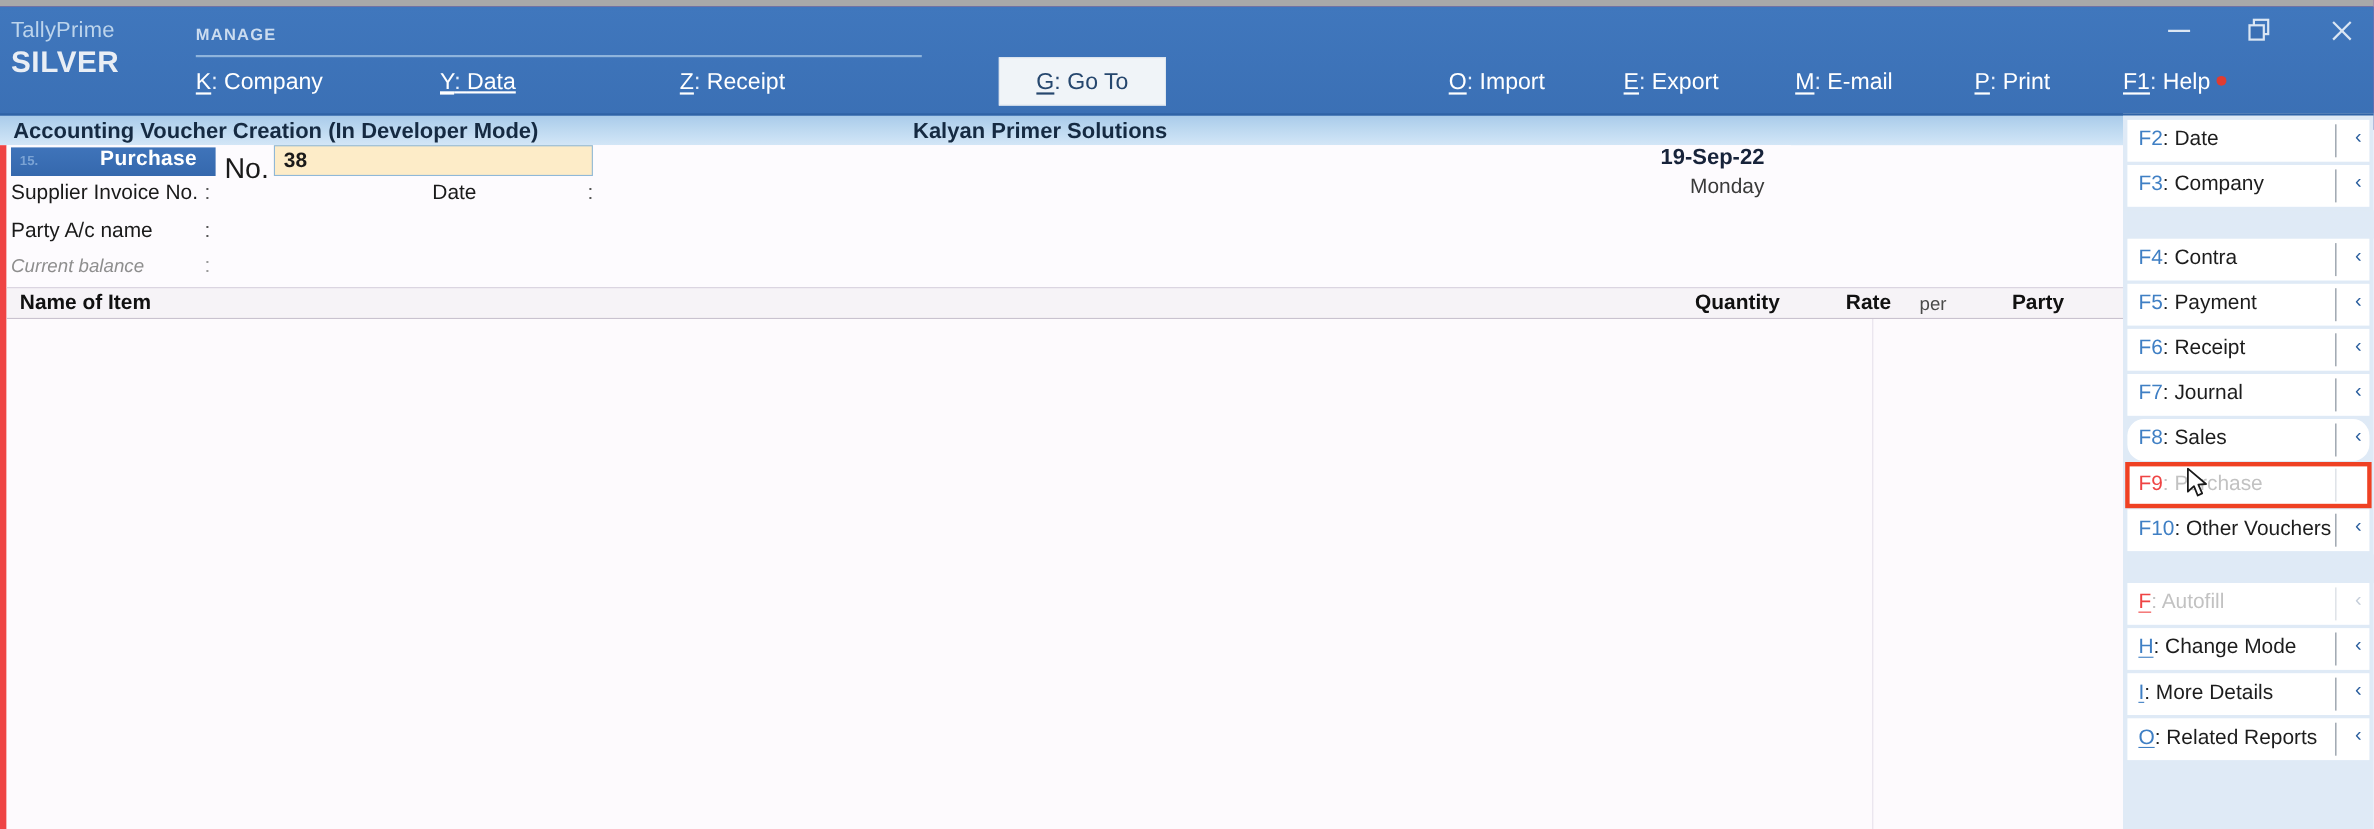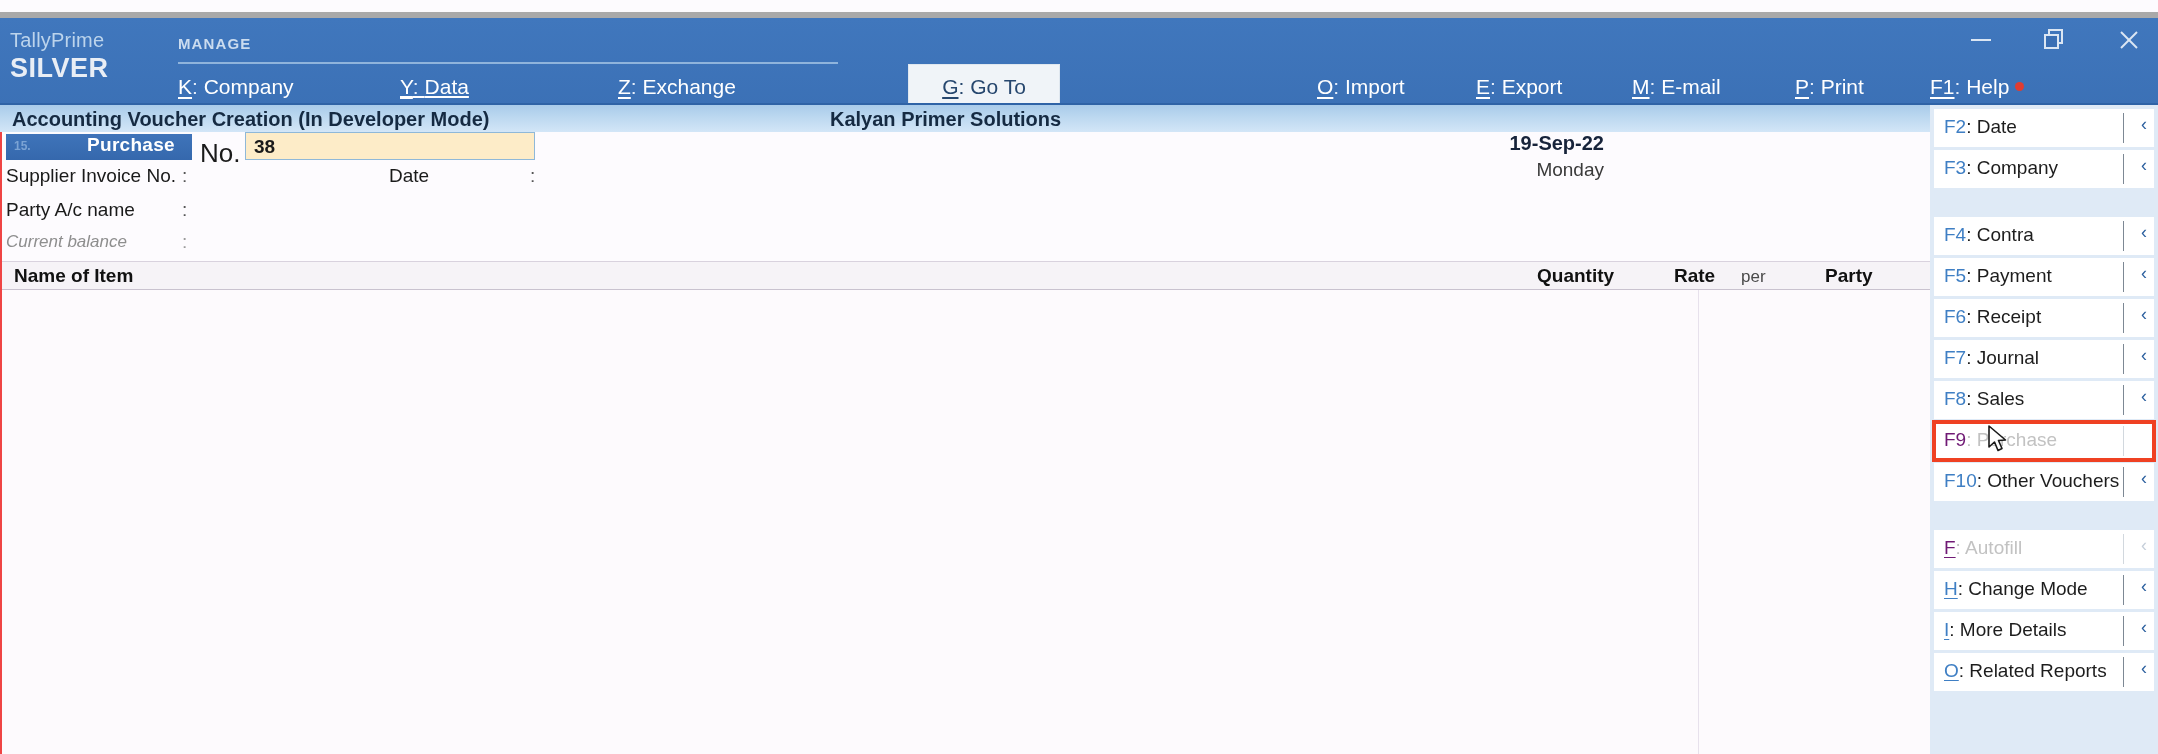--- a/index.html
+++ b/index.html
@@ -6,21 +6,21 @@
   html, body {
     width: 2158px; height: 754px;
     background: #fdfbfe;
     font-family: "Liberation Sans", sans-serif;
     overflow: hidden;
   }
   #app { position: relative; width: 2158px; height: 754px; }
 
   
   .topbar {
-    position: absolute; left: 0; top: 12px; width: 2158px; height: 118px;
+    position: absolute; left: 0; top: 0; width: 2158px; height: 118px;
     background: #701a75;
   }
   .topbar-inner {
     position: absolute; left: 0; top: 6px; right: 0; bottom: 0;
     background: linear-gradient(180deg,#4077bd 0%, #3a6fb4 100%);
   }
   .win-strip {
     position: absolute; left:0; top:0; width: 2158px; height: 6px;
     background: #a9a9a9;
   }
@@ -86,21 +86,21 @@
   }
   .ch-close {
     position: absolute; right: 18px; top: 1px;
     font-size: 24px; font-weight: bold; color: #111; line-height: 26px;
   }
 
   
   .voucher {
     position: absolute; left: 0; top: 132px; width: 1628px; height: 622px;
     background: #fdfafd;
-    border-left: 2px solid #ef4444;
+    border-left: 6px solid #ef4444;
   }
   .voucher-top {
     position: absolute; left: 0; top: 0; width: 100%; height: 129px;
     background: #fdfbfe;
   }
 
   .vtype-badge {
     position: absolute; left: 4px; top: 2px; width: 186px; height: 26px;
     background: linear-gradient(180deg,#3f74ba 0%, #3568ad 100%);
   }
@@ -177,21 +177,21 @@
   .sb-item .sb-key.u { text-decoration: underline; text-underline-offset: 3px; }
   .sb-item .sb-divider {
     position: absolute; right: 30px; top: 4px; width: 1px; height: 30px;
     background: #7d8894;
   }
   .sb-item .sb-chev {
     position: absolute; right: 7px; top: 5px; font-size: 18px; color: #2b5f9e;
   }
   .sb-item.disabled { background: #ffffff; }
   .sb-item.disabled .sb-label { color: #c2c2c2; }
-  .sb-item.disabled .sb-key { color: #701a75; }
+  .sb-item.disabled .sb-key { color: #ef4444; }
   .sb-item.disabled .sb-divider { background: #d2d8de; }
   .sb-item.disabled .sb-chev { color: #c6cfda; }
   .sb-gap { position: absolute; left: 0; width: 228px; background: #dfeaf6; }
 
   .sb-highlight {
     position: absolute; left: 2px; width: 224px; height: 42px;
     border: 4px solid #ef4123; pointer-events: none;
   }
   .cursor-arrow { position: absolute; pointer-events: none; }
 </style>
@@ -211,21 +211,21 @@
 
     <div class="manage-label">MANAGE</div>
     <div class="manage-rule"></div>
 
     <div class="menu-row" id="menu-row">
       <div class="goto-btn">
         <span class="k">G</span><span class="sep">:&nbsp;</span><span>Go To</span>
       </div>
     <div class="menu-item" style="left: 178px;"><span class="k">K</span><span class="sep">: </span><span>Company</span></div>
         <div class="menu-item" style="left: 400px; text-decoration: underline;"><span class="k">Y</span><span class="sep">: </span><span>Data</span></div>
-        <div class="menu-item" style="left: 618px;"><span class="k">Z</span><span class="sep">: </span><span>Exchange</span></div>
+        <div class="menu-item" style="left: 618px;"><span class="k">Z</span><span class="sep">: </span><span>Receipt</span></div>
         <div class="menu-item" style="left: 1317px;"><span class="k">O</span><span class="sep">: </span><span>Import</span></div>
         <div class="menu-item" style="left: 1476px; text-align: center;"><span class="k">E</span><span class="sep">: </span><span>Export</span></div>
         <div class="menu-item" style="left: 1632px;"><span class="k">M</span><span class="sep">: </span><span>E-mail</span></div>
         <div class="menu-item" style="left: 1795px;"><span class="k">P</span><span class="sep">: </span><span>Print</span></div>
         <div class="menu-item" style="left: 1930px;"><span class="k">F1</span><span class="sep">: </span><span>Help</span><span class="help-dot"></span></div>
       </div>
 
     <div class="wincontrols">
       <div class="wc">
         <svg width="30" height="30" viewBox="0 0 30 30">
@@ -319,21 +319,21 @@
       <div class="sb-item" style="top: 194px;">
         <div class="sb-label"><span class="sb-key">F6</span><span>: Receipt</span></div>
         <div class="sb-divider"></div>
         <div class="sb-chev">‹</div>
       </div>
       <div class="sb-item" style="top: 235px;">
         <div class="sb-label"><span class="sb-key">F7</span><span>: Journal</span></div>
         <div class="sb-divider"></div>
         <div class="sb-chev">‹</div>
       </div>
-      <div class="sb-item" style="top: 276px;">
+      <div class="sb-item" style="top: 276px; border-radius: 15px;">
         <div class="sb-label"><span class="sb-key">F8</span><span>: Sales</span></div>
         <div class="sb-divider"></div>
         <div class="sb-chev">‹</div>
       </div>
       <div class="sb-item disabled" style="top: 317px;">
         <div class="sb-label"><span class="sb-key">F9</span><span>: Purchase</span></div>
         <div class="sb-divider"></div>
         <div class="sb-chev"></div>
       </div>
       <div class="sb-highlight" style="top: 315px; border-color: rgb(239, 65, 35);"></div>

